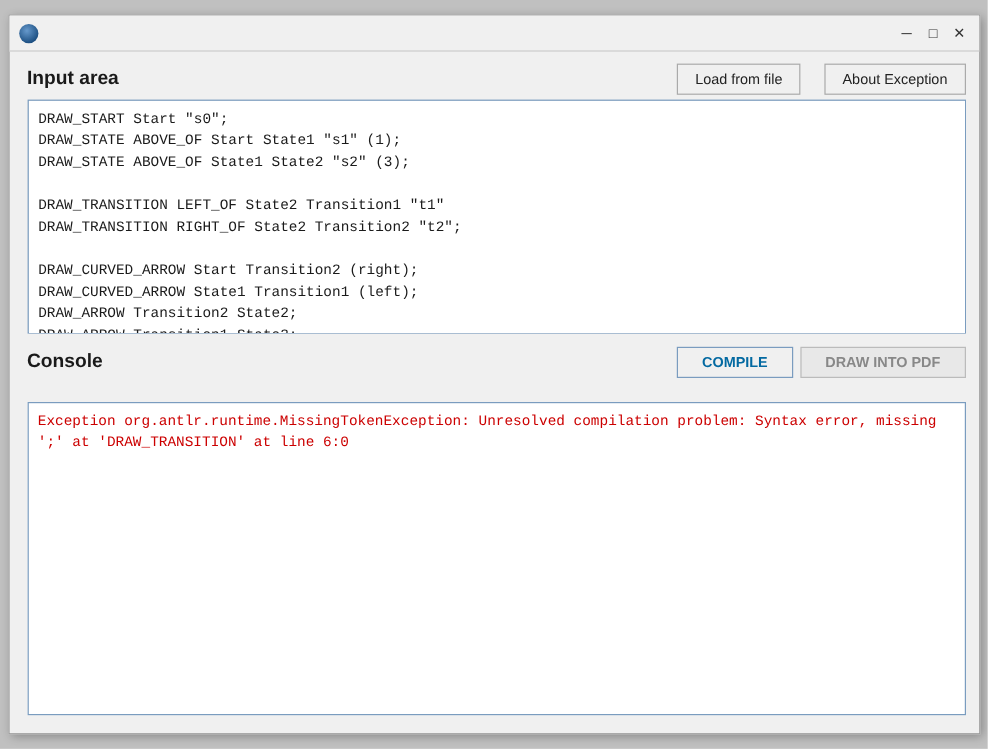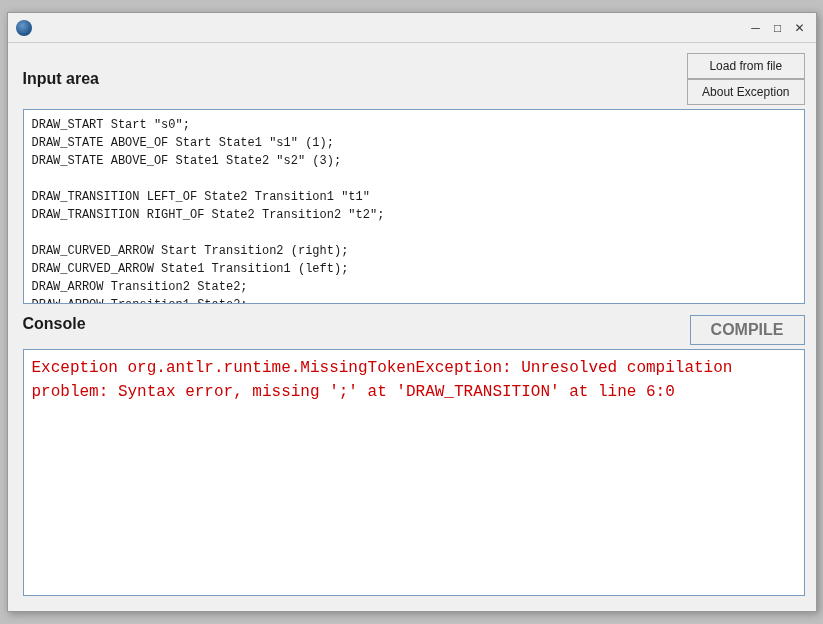--- a/index.html
+++ b/index.html
@@ -92,22 +92,21 @@
     }
 
     .section-title {
       font-size: 16px;
       font-weight: bold;
       color: #1a1a1a;
     }
 
     .header-buttons {
       display: flex;
-      gap: 0;
-      flex-direction: column;
+      gap: 20px;
     }
 
     .btn {
       padding: 5px 14px;
       background: #f0f0f0;
       border: 1px solid #aaa;
       cursor: pointer;
       font-size: 12px;
       color: #222;
     }
@@ -131,57 +130,57 @@
     }
 
     .console-section {
       flex: 1;
       display: flex;
       flex-direction: column;
     }
 
     .console-header {
       display: flex;
-      align-items: flex-start;
+      align-items: center;
       justify-content: space-between;
-      margin-bottom: 4px;
+      margin-bottom: 20px;
     }
 
     .console-buttons {
       display: flex;
       gap: 6px;
     }
 
     .btn-compile {
       padding: 5px 20px;
       background: #f0f0f0;
       border: 1px solid #7a9cbf;
       cursor: pointer;
-      font-size: 16px;
+      font-size: 12px;
       font-weight: bold;
-      color: #737373;
+      color: #0369a1;
     }
 
     .btn-draw {
       padding: 5px 20px;
       background: #e8e8e8;
       border: 1px solid #bbb;
       cursor: pointer;
       font-size: 12px;
       font-weight: bold;
       color: #888;
     }
 
     .console-output {
       flex: 1;
       border: 1px solid #7a9cbf;
       background: #fff;
       padding: 6px 8px;
       font-family: 'Courier New', monospace;
-      font-size: 16px;
+      font-size: 12px;
       color: #cc0000;
       line-height: 1.5;
       overflow-y: auto;
     }
 
     .console-text {
       color: #cc0000;
     }
   </style>
 </head>
@@ -221,20 +220,21 @@
 DRAW_CURVED_ARROW State1 Transition1 (left);
 DRAW_ARROW Transition2 State2;
 DRAW_ARROW Transition1 State2;</textarea>
     </div>
 
     <div class="console-section">
       <div class="console-header">
         <span class="section-title">Console</span>
         <div class="console-buttons">
           <button class="btn-compile">COMPILE</button>
+          <button class="btn-draw">DRAW INTO PDF</button>
         </div>
       </div>
       <div class="console-output">
         <span class="console-text">Exception org.antlr.runtime.MissingTokenException: Unresolved compilation problem:
 Syntax error, missing ';' at 'DRAW_TRANSITION'
 at line 6:0</span>
       </div>
     </div>
 
   </div>

